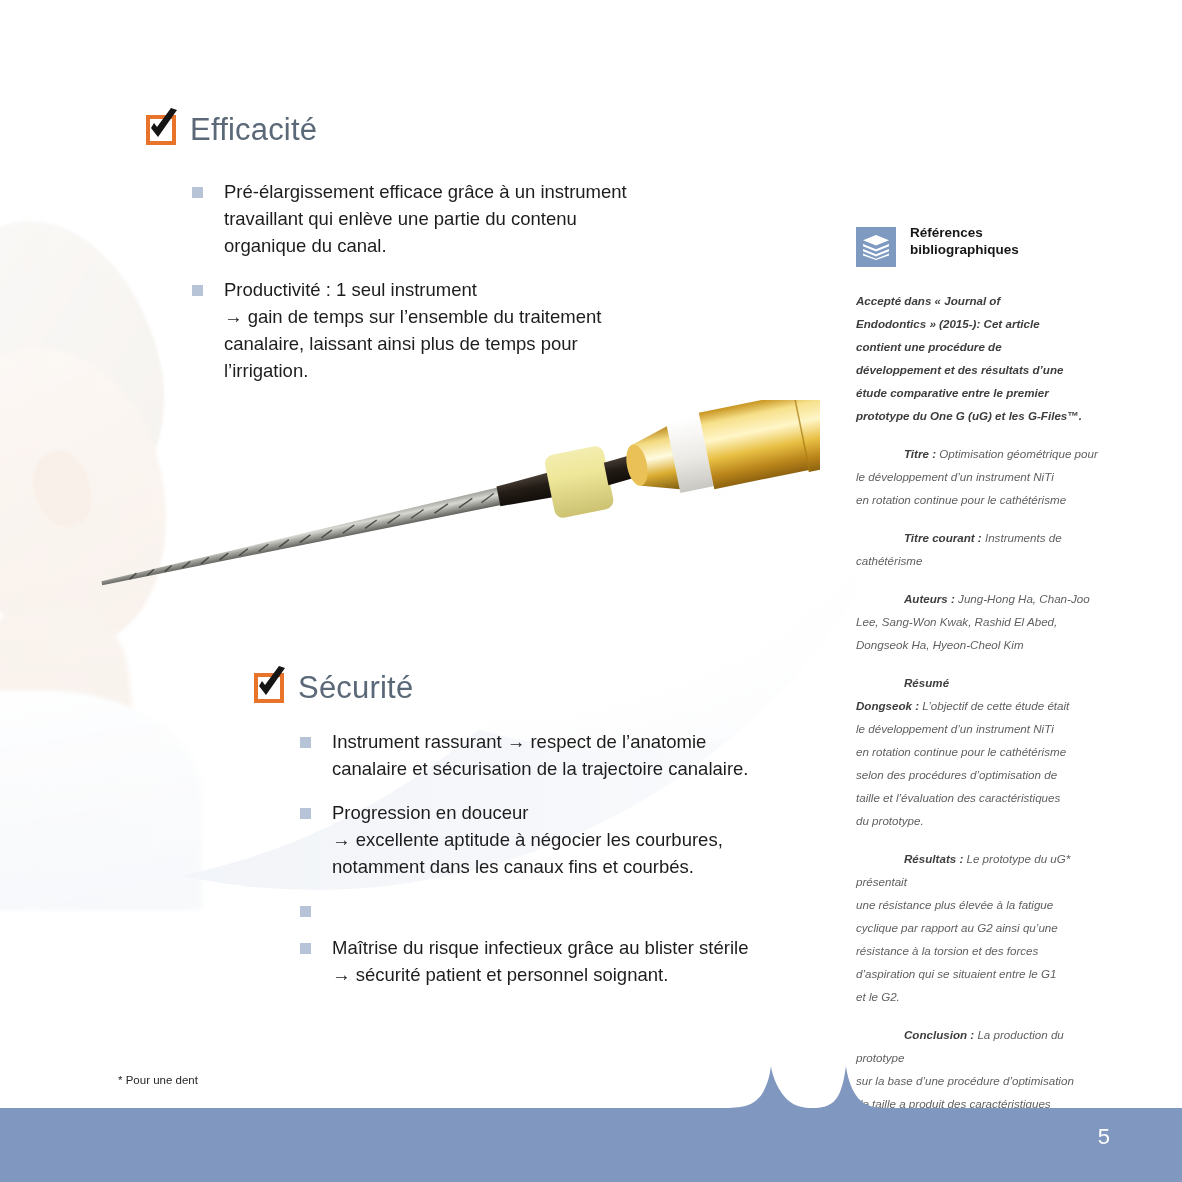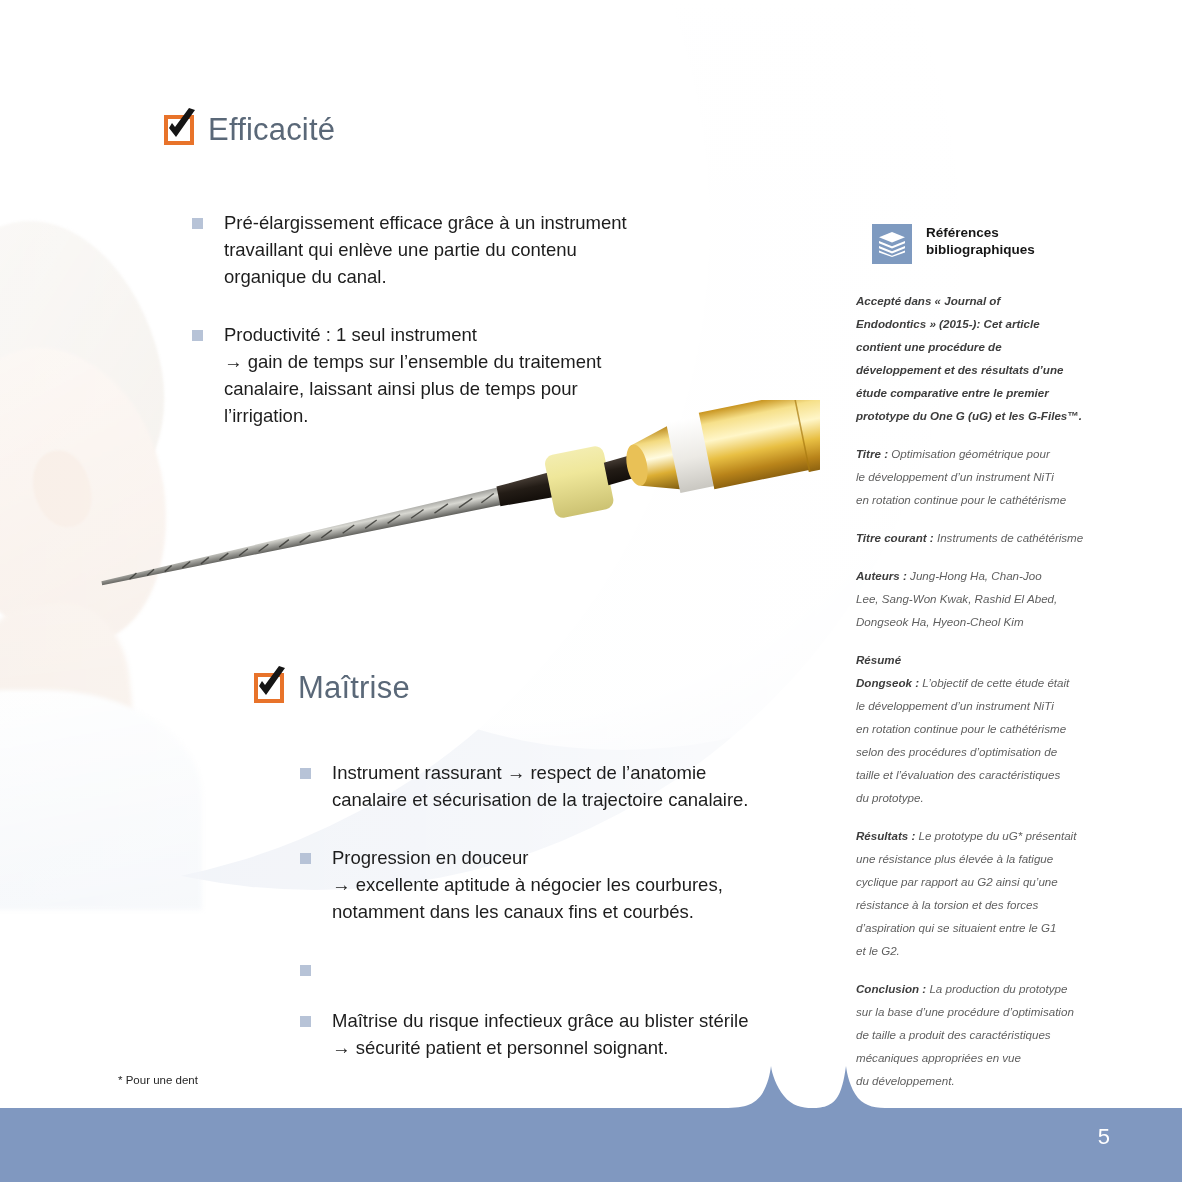--- a/index.html
+++ b/index.html
@@ -110,51 +110,51 @@
     background: #ffffff;
   }
   .check-icon svg { position: absolute; left: 1px; top: -7px; }
   .section-title {
     font-size: 31px; font-weight: 300; letter-spacing: .2px;
     color: #5a6878; white-space: nowrap;
   }
 
   
   .bullet-list { position: absolute; }
-  .bullet-item { display: flex; margin-bottom: 17px; margin-top: 31px; }
+  .bullet-item { display: flex; margin-bottom: 17px; }
   .bullet-mark {
     flex: 0 0 auto; width: 11px; height: 11px;
     background: #b7c3d7; margin: 9px 21px 0 0;
   }
   .bullet-text {
     font-size: 18.5px; line-height: 27px; color: #1d1d1d;
     white-space: pre-line;
   }
 
   
   .sidebar { position: absolute; left: 856px; top: 216px; width: 242px; }
-  .side-head { display: flex; align-items: center; gap: 14px; margin-left: 16px; }
+  .side-head { display: flex; align-items: flex-end; gap: 14px; }
   .books-icon {
     flex: 0 0 auto; width: 40px; height: 40px; margin-top: 4px;
     background: #7e9ac0; display: flex; align-items: center; justify-content: center;
   }
   .side-head-text { flex: 1 1 auto; padding: 2px 0 3px 0; }
   .side-head-text .rule { height: 1px; background: #4d4d4d; }
   .side-head-title {
     font-size: 13.5px; font-weight: 700; line-height: 17px;
     color: #161616; padding: 6px 0 6px 0; white-space: pre-line;
   }
   .side-body { margin-top: 22px; }
   .side-para {
     font-size: 11.6px; line-height: 23px;
     color: #5f5f5f; font-style: italic;
     margin-bottom: 15px; white-space: pre-line;
   }
   .side-para.allbold { color: #3d3d3d; font-weight: 700; }
-  .side-para .lbl { font-weight: 700; color: #3d3d3d; font-style: italic; }
+  .side-para .lbl { font-weight: 700; color: #3d3d3d; font-style: italic; margin-left: 48px; }
   .side-note { font-size: 12px; color: #6e6e6e; font-style: italic; margin-top: 18px; }
 
   
   .footnote {
     position: absolute; left: 118px; top: 1074px;
     font-size: 11.5px; color: #262626;
   }
   .footer-band { position: absolute; left: 0; top: 1066px; width: 1182px; height: 116px; }
   .page-number {
     position: absolute; right: 72px; bottom: 32px;
@@ -262,21 +262,21 @@
 
       <rect x="817" y="60" width="32" height="58" fill="url(#gold2)"></rect>
 
       <path d="M 845 36 L 892 30 L 892 148 L 845 142 Z" fill="url(#gold)"></path>
       <path d="M 845 80 L 892 76 L 892 96 L 845 100 Z" fill="#8e6310" opacity=".55"></path>
       <ellipse cx="892" cy="89" rx="9" ry="59" fill="#f0cf6a"></ellipse>
     </g>
   </svg>
 </div>
 
-<div class="section-head" style="left:164px; top:112px;align-items:center;">
+<div class="section-head" style="left:146px; top:112px;align-items:center;">
   <span class="check-icon">
     <span class="box"></span>
     <span class="inner"></span>
     <svg width="34" height="38" viewBox="0 0 34 38">
       <path d="M4 20 L11 29 L30 2 L24 0 L10 19 L7 15 Z" fill="#151515"></path>
     </svg>
   </span>
   <span class="section-title">Efficacité</span>
 </div>
 
@@ -297,21 +297,21 @@
 </div>
 
 <div class="section-head" style="left:254px; top:670px;">
   <span class="check-icon">
     <span class="box"></span>
     <span class="inner"></span>
     <svg width="34" height="38" viewBox="0 0 34 38">
       <path d="M4 20 L11 29 L30 2 L24 0 L10 19 L7 15 Z" fill="#151515"></path>
     </svg>
   </span>
-  <span class="section-title">Maîtrise</span>
+  <span class="section-title">Sécurité</span>
 </div>
 
 <div class="bullet-list" style="left:300px; top:728px; width:490px;">
   <div class="bullet-item">
     <span class="bullet-mark"></span>
     <span class="bullet-text">Instrument rassurant → respect de l’anatomie
 canalaire et sécurisation de la trajectoire canalaire.</span>
   </div>
   <div class="bullet-item">
     <span class="bullet-mark"></span>

